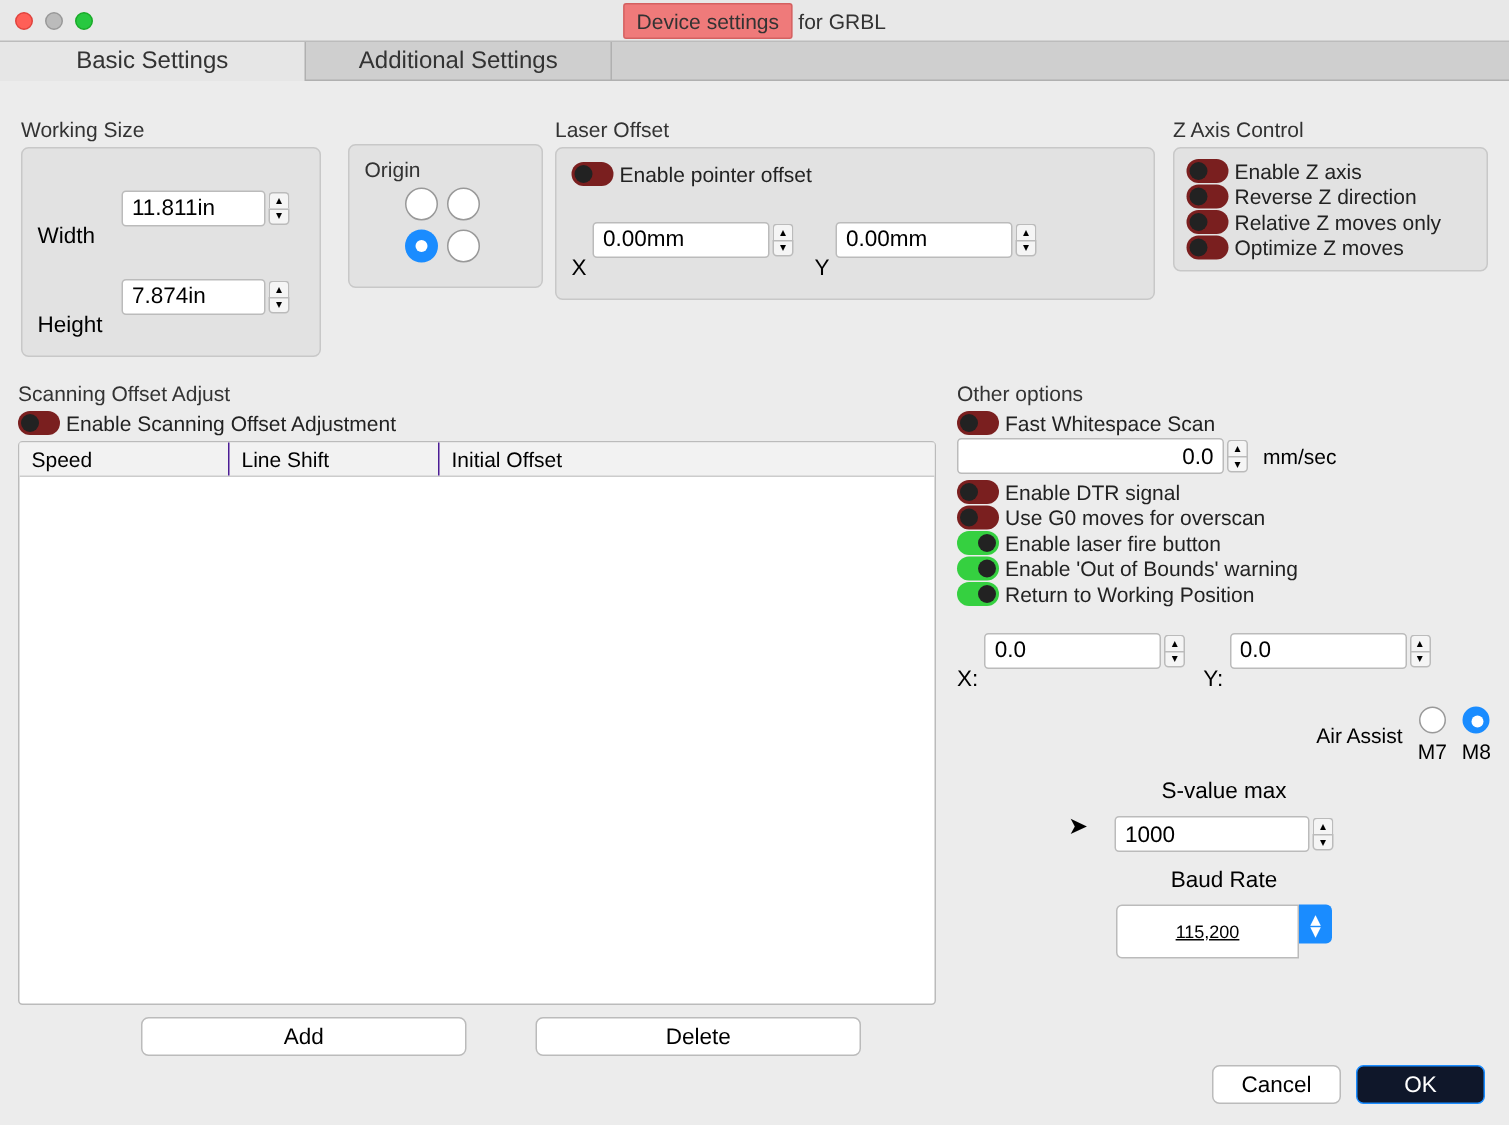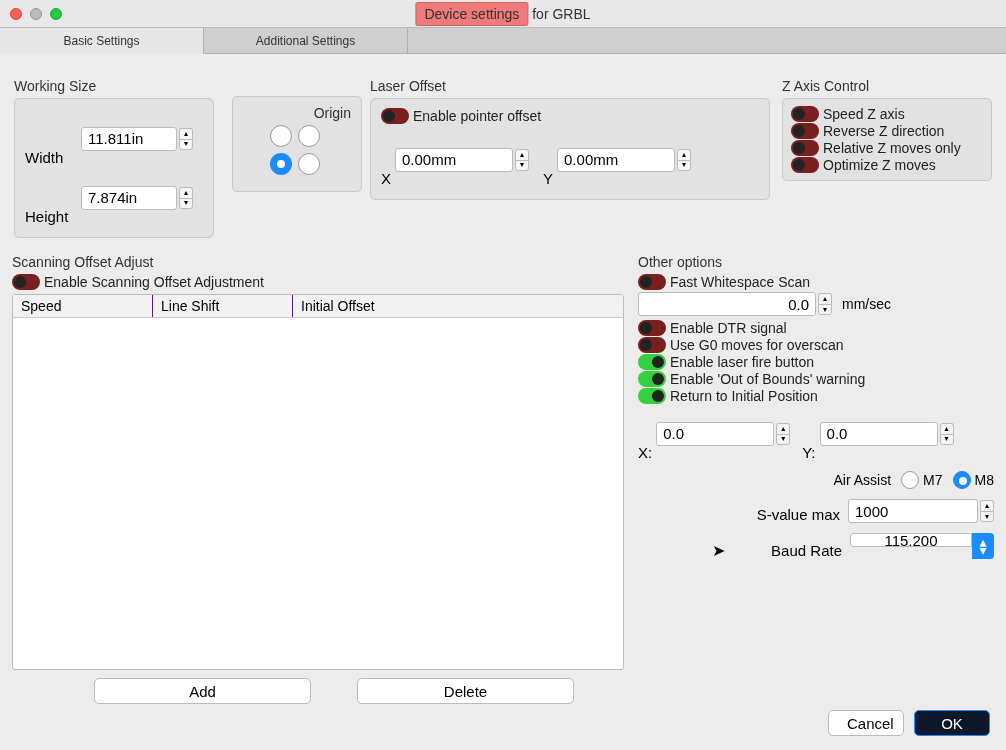--- a/index.html
+++ b/index.html
@@ -10,21 +10,21 @@
   .traffic { display: flex; gap: 8px; margin-left: 10px; }
   .traffic span { width: 12px; height: 12px; border-radius: 50%; display: inline-block; }
   .traffic .close { background: #ff5f57; border: 1px solid #e0443e; }
   .traffic .min  { background: #bbb;   border: 1px solid #999; }
   .traffic .max  { background: #28c840; border: 1px solid #1aab29; }
   .title-center { position: absolute; left: 50%; top: 50%; transform: translate(-50%,-50%); white-space: nowrap; font-size: 15px; color: #333; }
   .title-hl { background: #ef7a7a; padding: 3px 8px; border: 1px solid #d46060; border-radius: 2px; display: inline-block; }
 
   
   .tabrow { height: 26px; background: #cfcfcf; display: flex; border-bottom: 1px solid #b0b0b0; }
-  .tab { width: 204px; height: 26px; display: flex; align-items: center; justify-content: center; border-right: 1px solid #b0b0b0; font-size: 12px; color: #333; cursor: default; }
+  .tab { width: 204px; height: 26px; display: flex; align-items: center; justify-content: center; border-right: 1px solid #b0b0b0; font-size: 16px; color: #333; cursor: default; }
   .tab.active { background: #e6e6e6; }
 
   .content { padding: 24px 12px 12px 12px; position: relative; height: calc(750px - 28px - 26px); }
 
   .group-label { font-size: 14px; color: #333; margin-bottom: 4px; }
 
   
   .top-row { display: flex; gap: 8px; align-items: flex-start; }
   .panel { background: #e2e2e2; border: 1px solid #c8c8c8; border-radius: 5px; padding: 8px 10px; }
   .panel-working { width: 200px; }
@@ -81,32 +81,32 @@
     height: 26px; padding: 0 18px; font-size: 15px; cursor: pointer;
   }
   .btn.primary { background: #0f172a; color: #fff; border-color: #1a8cff; }
   .scan-btns { display: flex; gap: 14px; margin-top: 8px; padding: 0 50px; }
   .scan-btns .btn { flex: 1; margin-left: 32px; }
 
   .other-col .toggle-row { font-size: 15px; }
   .other-panel-input { background: #fff; border: 1px solid #bbb; border-radius: 3px; height: 24px; padding: 2px 6px; font-size: 15px; text-align: right; }
 
   .bottom-row { position: absolute; right: 16px; bottom: 14px; display: flex; gap: 10px; }
-  .bottom-row .btn { width: 76px; margin-top: 31px; }
+  .bottom-row .btn { width: 86px; margin-top: 31px; }
 
   .air-row { display: flex; align-items: center; justify-content: flex-end; gap: 10px; margin-top: 10px; font-size: 15px; }
-  .radio-inline { display: inline-flex; align-items: center; gap: 4px; }
+  .radio-inline { display: inline-flex; align-items: center; gap: 4px; flex-direction: column; }
   .rcircle { width: 18px; height: 18px; border-radius: 50%; border: 1px solid #999; background: #fff; position: relative; }
   .rcircle.sel { background: #1a8cff; border-color: #1a8cff; }
   .rcircle.sel::after { content: ""; position: absolute; top: 5px; left: 5px; width: 8px; height: 8px; border-radius: 50%; background: #fff; }
 
-  .val-row { display: flex; align-items: flex-end; gap: 8px; justify-content: flex-end; margin-top: 10px; }
+  .val-row { display: flex; align-items: center; gap: 8px; justify-content: flex-end; margin-top: 10px; flex-direction: column; }
   .val-row .lbl { font-size: 15px; }
   .baud-select { display: inline-flex; }
-  .baud-select input { width: 122px; height: 14px; border: 1px solid #bbb; border-radius: 4px 0 0 4px; padding: 2px 8px; text-align: center; font-size: 15px; }
+  .baud-select input { width: 122px; height: 36px; border: 1px solid #bbb; border-radius: 4px 0 0 4px; padding: 2px 8px; text-align: center; font-size: 12px; text-decoration: underline; }
   .baud-select .arrow { width: 22px; height: 26px; background: #1a8cff; border-radius: 0 4px 4px 0; display: flex; flex-direction: column; align-items: center; justify-content: center; color: #fff; font-size: 8px; line-height: 8px; cursor: pointer; }
 
   .cursor-icon { position: absolute; left: 712px; top: 487px; font-size: 16px; color: #000; pointer-events: none; }
 </style>
 </head>
 <body>
 
 <div class="titlebar">
   <div class="traffic">
     <span class="close"></span>
@@ -147,21 +147,21 @@
             <span class="spin-btns">
               <button>▴</button>
               <button>▾</button>
             </span>
           </span>
         </div>
       </div>
     </div>
 
     <div class="plain-section" style="width:130px; margin-top:18px;">
-      <div class="panel panel-origin" style="padding-bottom:12px;text-align:right;">
+      <div class="panel panel-origin" style="padding-bottom:12px;">
         <div class="group-label">Origin</div>
         <div class="origin-grid">
           <div class="radio-circle"></div>
           <div class="radio-circle"></div>
           <div class="radio-circle selected"></div>
           <div class="radio-circle"></div>
         </div>
       </div>
     </div>
 
@@ -195,21 +195,21 @@
       </div>
     </div>
 
     <div class="plain-section" style="width:214px;">
       <div class="group-label">Z Axis Control</div>
       <div class="panel panel-zaxis" style="padding:6px 8px;">
         <div class="toggle-row">
             <span class="toggle off">
               <span class="knob"></span>
             </span>
-            <span>Speed Z axis</span>
+            <span>Enable Z axis</span>
           </div>
         <div class="toggle-row">
             <span class="toggle off">
               <span class="knob"></span>
             </span>
             <span>Reverse Z direction</span>
           </div>
         <div class="toggle-row">
             <span class="toggle off">
               <span class="knob"></span>
@@ -291,21 +291,21 @@
       <div class="toggle-row">
           <span class="toggle on">
             <span class="knob"></span>
           </span>
           <span>Enable 'Out of Bounds' warning</span>
         </div>
       <div class="toggle-row">
           <span class="toggle on">
             <span class="knob"></span>
           </span>
-          <span>Return to Initial Position</span>
+          <span>Return to Working Position</span>
         </div>
 
       <div class="row" style="margin-top:2px;">
         <span class="field-label">X:</span>
         <span class="spinbox">
           <input type="text" class="val" style="width: 118px;" value="0.0">
           <span class="spin-btns">
               <button>▴</button>
               <button>▾</button>
             </span>

